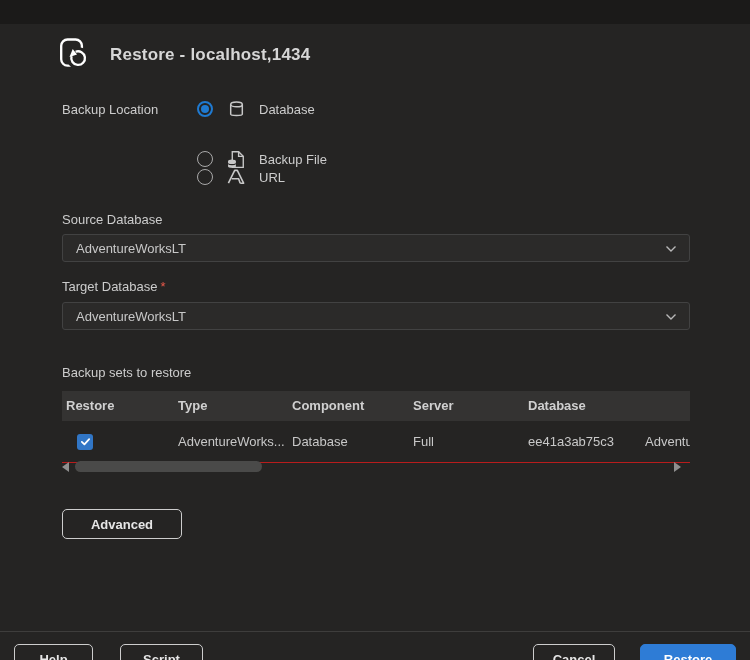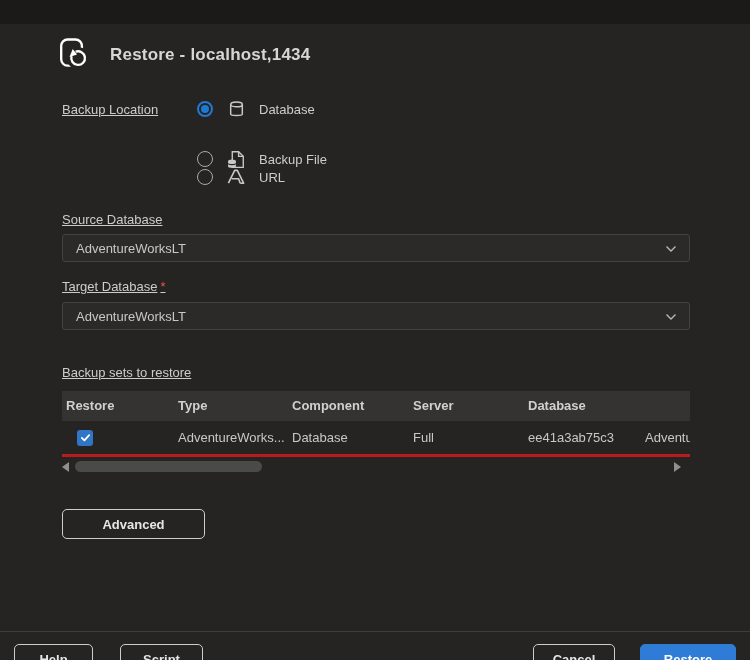--- a/index.html
+++ b/index.html
@@ -17,21 +17,21 @@
 
   
   .title-icon { left: 54px; top: 11px; width: 36px; height: 36px; }
   .page-title {
     left: 110px; top: 21px;
     font-size: 17px; font-weight: 700; color: #d6d6d6;
     letter-spacing: 0.2px;
   }
 
   
-  .field-label { font-size: 13px; color: #cccccc; text-decoration: underline; }
+  .field-label { font-size: 13px; color: #cccccc; }
   .req { color: #e8584a; margin-left: 3px; }
 
   
   .radio-row { position: absolute; left: 197px; display: flex; align-items: center; height: 22px; cursor: pointer; }
   .radio-circle {
     width: 16px; height: 16px; border-radius: 50%;
     border: 1.5px solid #a9a9a9; background: transparent;
     display: flex; align-items: center; justify-content: center;
     flex: none;
   }
@@ -56,21 +56,21 @@
     overflow: hidden;
   }
   .t-head, .t-row {
     display: grid;
     grid-template-columns: 112px 114px 121px 115px 117px 1fr;
   }
   .t-head {
     background: #343332; height: 30px; line-height: 30px;
   }
   .t-head .cell { font-size: 13px; font-weight: 700; color: #d0d0d0; padding-left: 4px; white-space: nowrap; overflow: hidden; }
-  .t-row { height: 36px; border-bottom: 3px solid #b91c1c; align-items: center; }
+  .t-row { height: 42px; border-bottom: 1px solid #b91c1c; align-items: center; }
   .t-row .cell { font-size: 13px; color: #c8c8c8; padding-left: 4px; white-space: nowrap; overflow: hidden; }
   .checkbox {
     width: 16px; height: 16px; margin-left: 11px;
     background: #3176c6; border-radius: 3px;
     display: flex; align-items: center; justify-content: center;
     cursor: pointer;
   }
 
   
   .hscroll-left  { left: 62px;  top: 438px; width: 0; height: 0; border-top: 5px solid transparent; border-bottom: 5px solid transparent; border-right: 7px solid #8f8f8f; cursor: pointer; }
@@ -193,21 +193,21 @@
       <div class="cell">Full</div>
       <div class="cell">ee41a3ab75c3</div>
       <div class="cell">AdventureWorksLT</div>
     </div>
   </div>
 
   <div class="abs hscroll-left"></div>
   <div class="abs hscroll-thumb"></div>
   <div class="abs hscroll-right"></div>
 
-  <button class="btn" style="left:62px; top:485px; width:143px;">Advanced</button>
+  <button class="btn" style="left:62px; top:485px; width:120px;">Advanced</button>
 
   <div class="abs footer-divider"></div>
   <button class="btn" style="left:14px;  top:620px; width:79px;">Help</button>
   <button class="btn" style="left:120px; top:620px; width:83px;">Script</button>
   <button class="btn" style="left:533px; top:620px; width:82px;">Cancel</button>
   <button class="btn primary" style="left:640px; top:620px; width:96px;">Restore</button>
 
 </div>
 
 </body></html>

